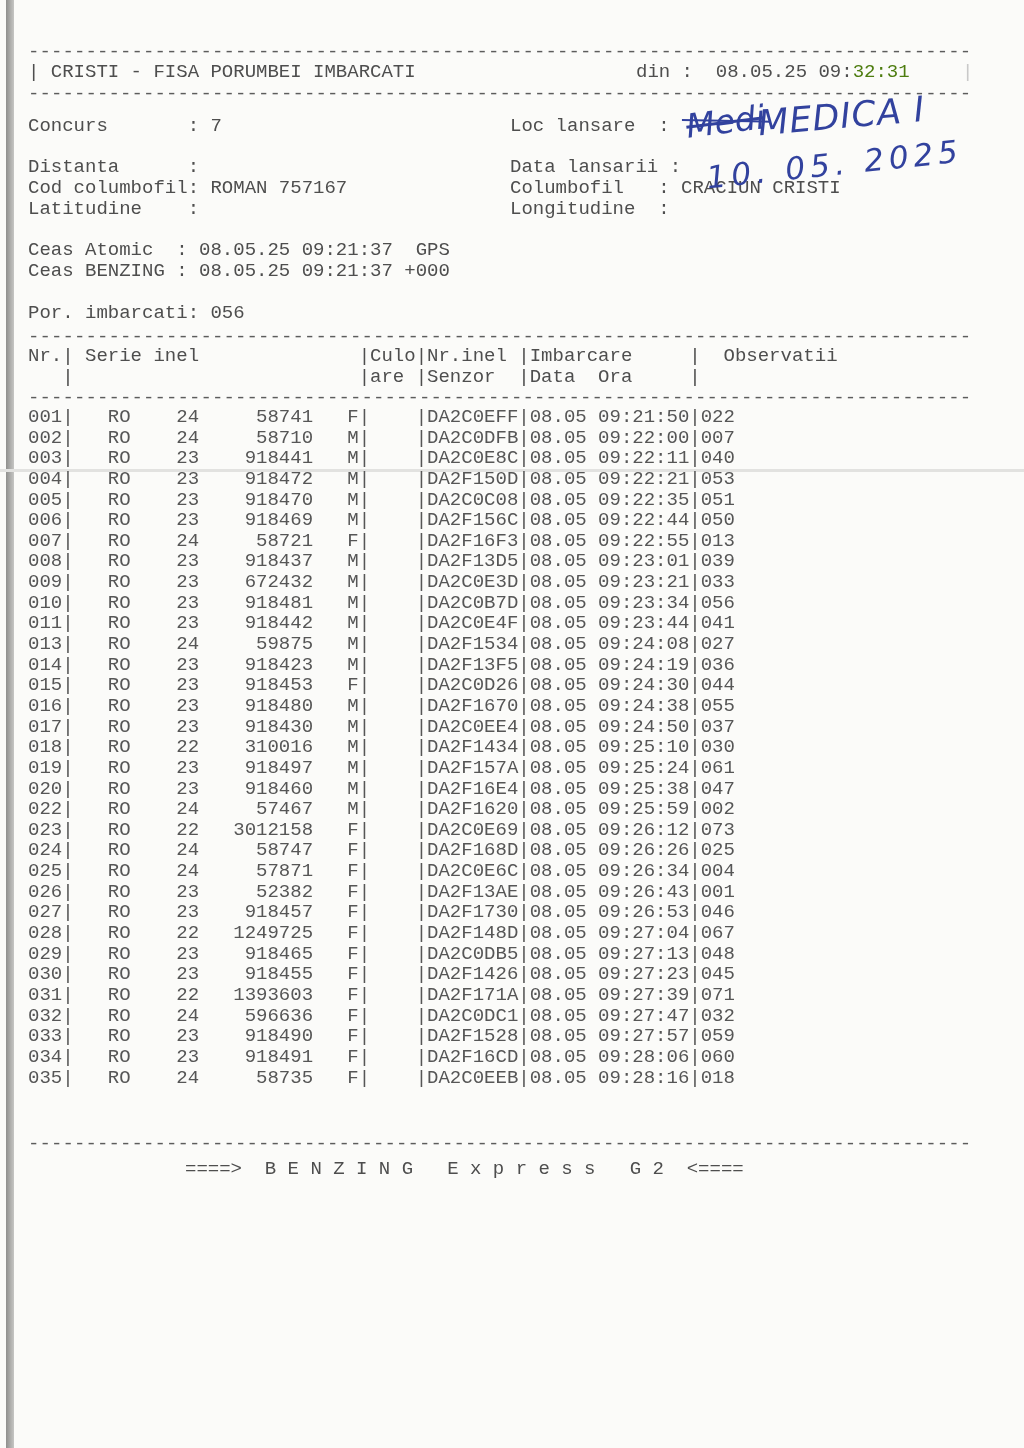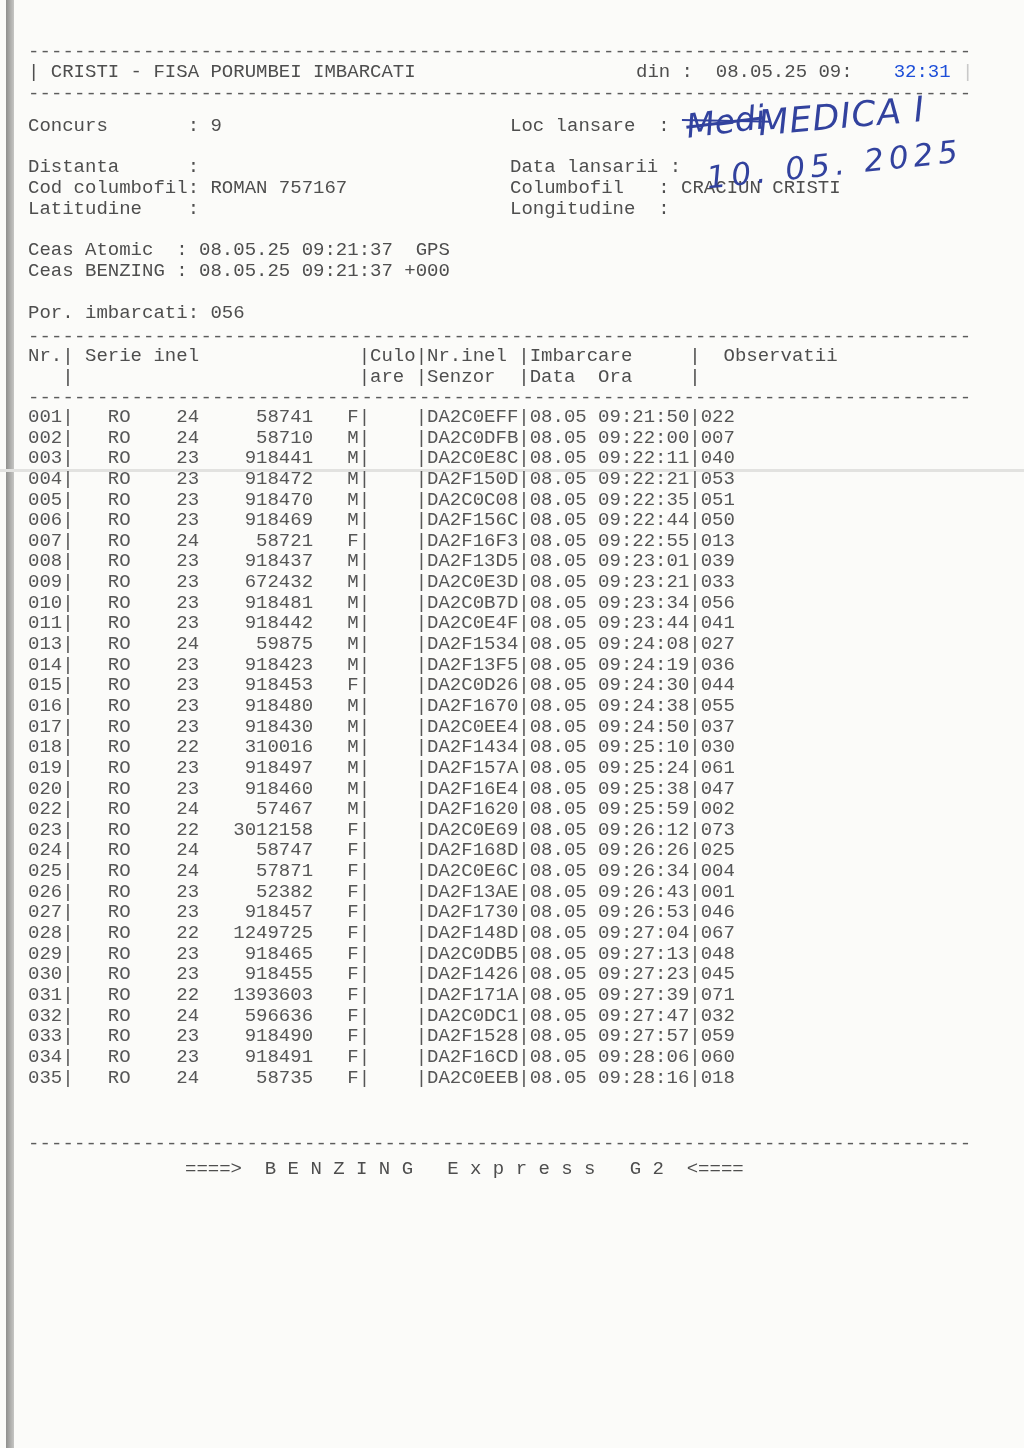--- a/index.html
+++ b/index.html
@@ -11,21 +11,21 @@
     font-family:"Liberation Mono","DejaVu Sans Mono",monospace;
     font-size:19px;
     color:#4e4e4e;
   }
   .edge{
     position:absolute;left:6px;top:0;width:8px;height:100%;
     background:linear-gradient(to right,#8f8f8d,#c6c6c4);
   }
   .ln{position:absolute;white-space:pre;line-height:20px;}
   .dash{color:#5c5c5c;letter-spacing:0.1px;}
-  .faded{color:#1d4ed8;margin-left:41px;}
+  .faded{color:#4d7c0f;}
   .vfaint{color:#c9c9c9;}
   .rows{position:absolute;left:28px;top:407px;color:#565656;}
   .trow{white-space:pre;height:20.65px;line-height:20.65px;text-align:center;}
   .artifact{
     position:absolute;left:0;top:469px;width:1024px;height:3px;
     background:#e2e2e0;
   }
   .hand{
     position:absolute;
     font-family:"DejaVu Sans",sans-serif;
@@ -62,21 +62,21 @@
 <div class="page">
   <div class="edge"></div>
   <div class="artifact"></div>
 
   <div class="ln dash" style="left:28px;top:42px">----------------------------------------------------------------------------------</div>
   <div class="ln" style="left:28px;top:62px">| CRISTI - FISA PORUMBEI IMBARCATI</div>
   <div class="ln" style="left:636px;top:62px"><span>din :  08.05.25 09:</span><span class="faded">32:31</span></div>
   <div class="ln vfaint" style="left:962px;top:62px">|</div>
   <div class="ln dash" style="left:28px;top:84px">----------------------------------------------------------------------------------</div>
 
-  <div class="ln" style="left:28px;top:116px">Concurs       : 9</div>
+  <div class="ln" style="left:28px;top:116px">Concurs       : 7</div>
   <div class="ln" style="left:510px;top:116px">Loc lansare  :</div>
   <div class="ln" style="left:28px;top:157px">Distanta      :</div>
   <div class="ln" style="left:510px;top:157px">Data lansarii :</div>
   <div class="ln" style="left:28px;top:178px">Cod columbofil: ROMAN 757167</div>
   <div class="ln" style="left:510px;top:178px">Columbofil   : CRACIUN CRISTI</div>
   <div class="ln" style="left:28px;top:199px">Latitudine    :</div>
   <div class="ln" style="left:510px;top:199px">Longitudine  :</div>
 
   <div class="hand hand-struck">Medi</div>
   <div class="hand hand-loc">MEDICA I</div>

